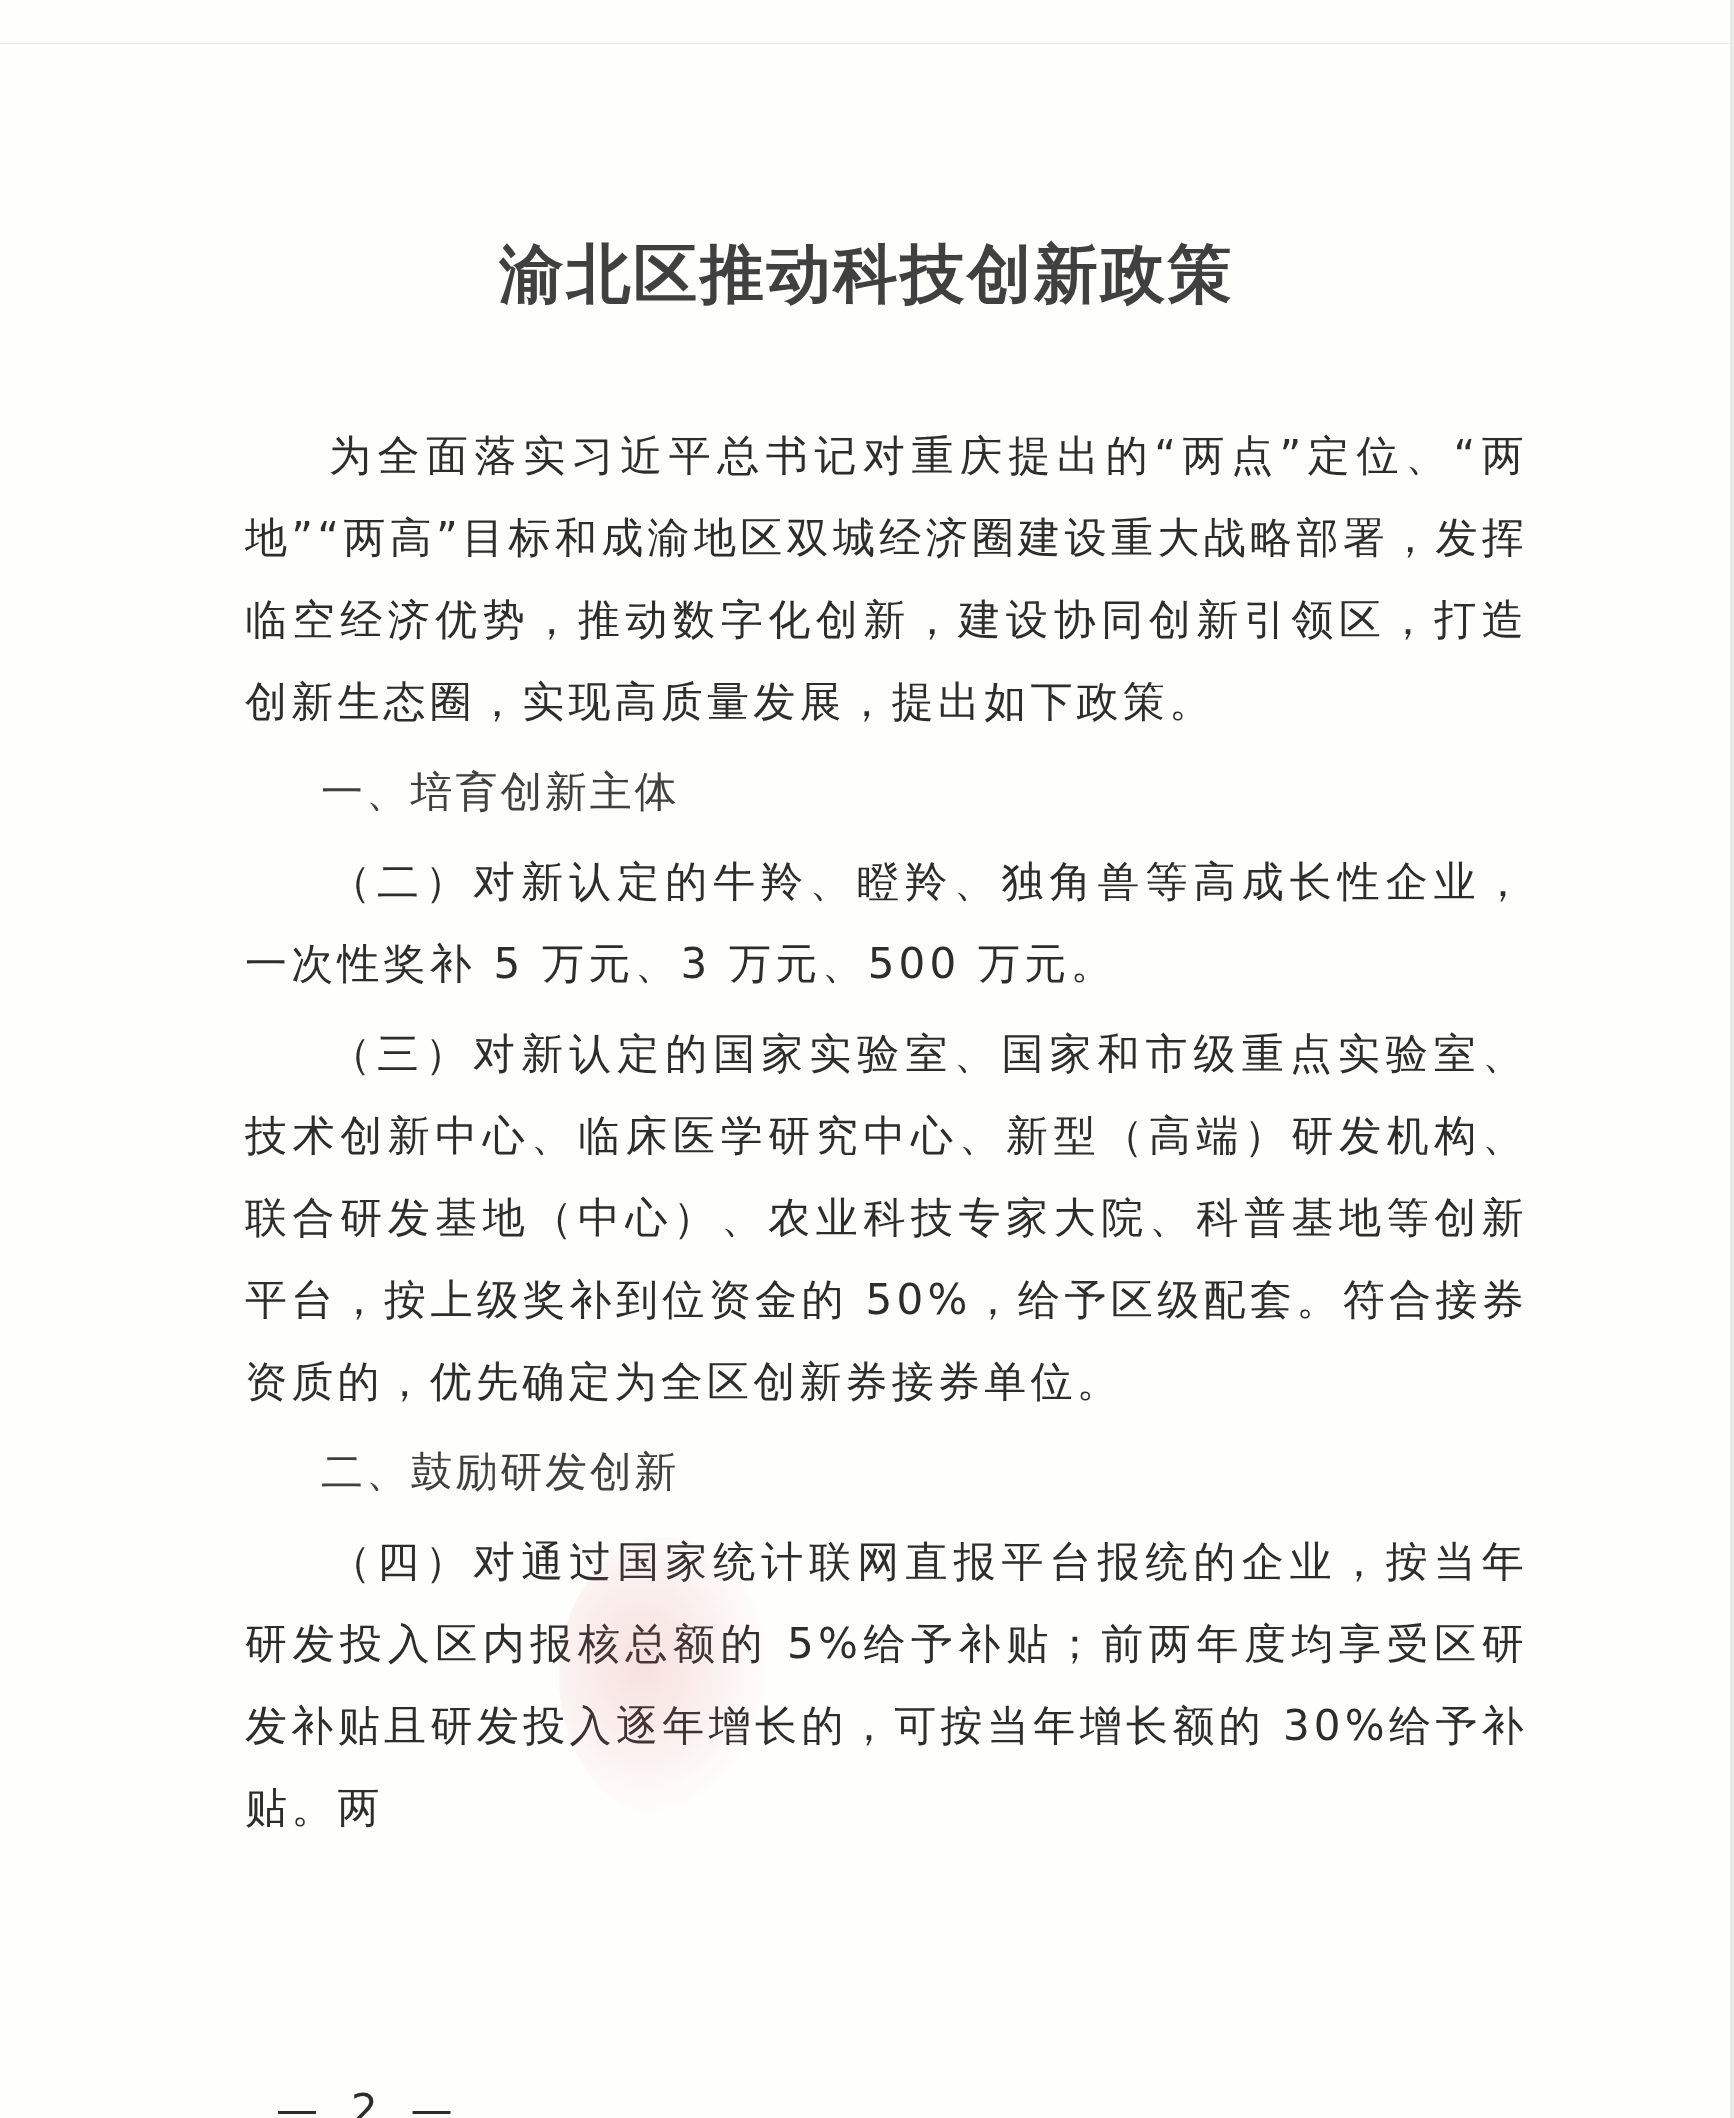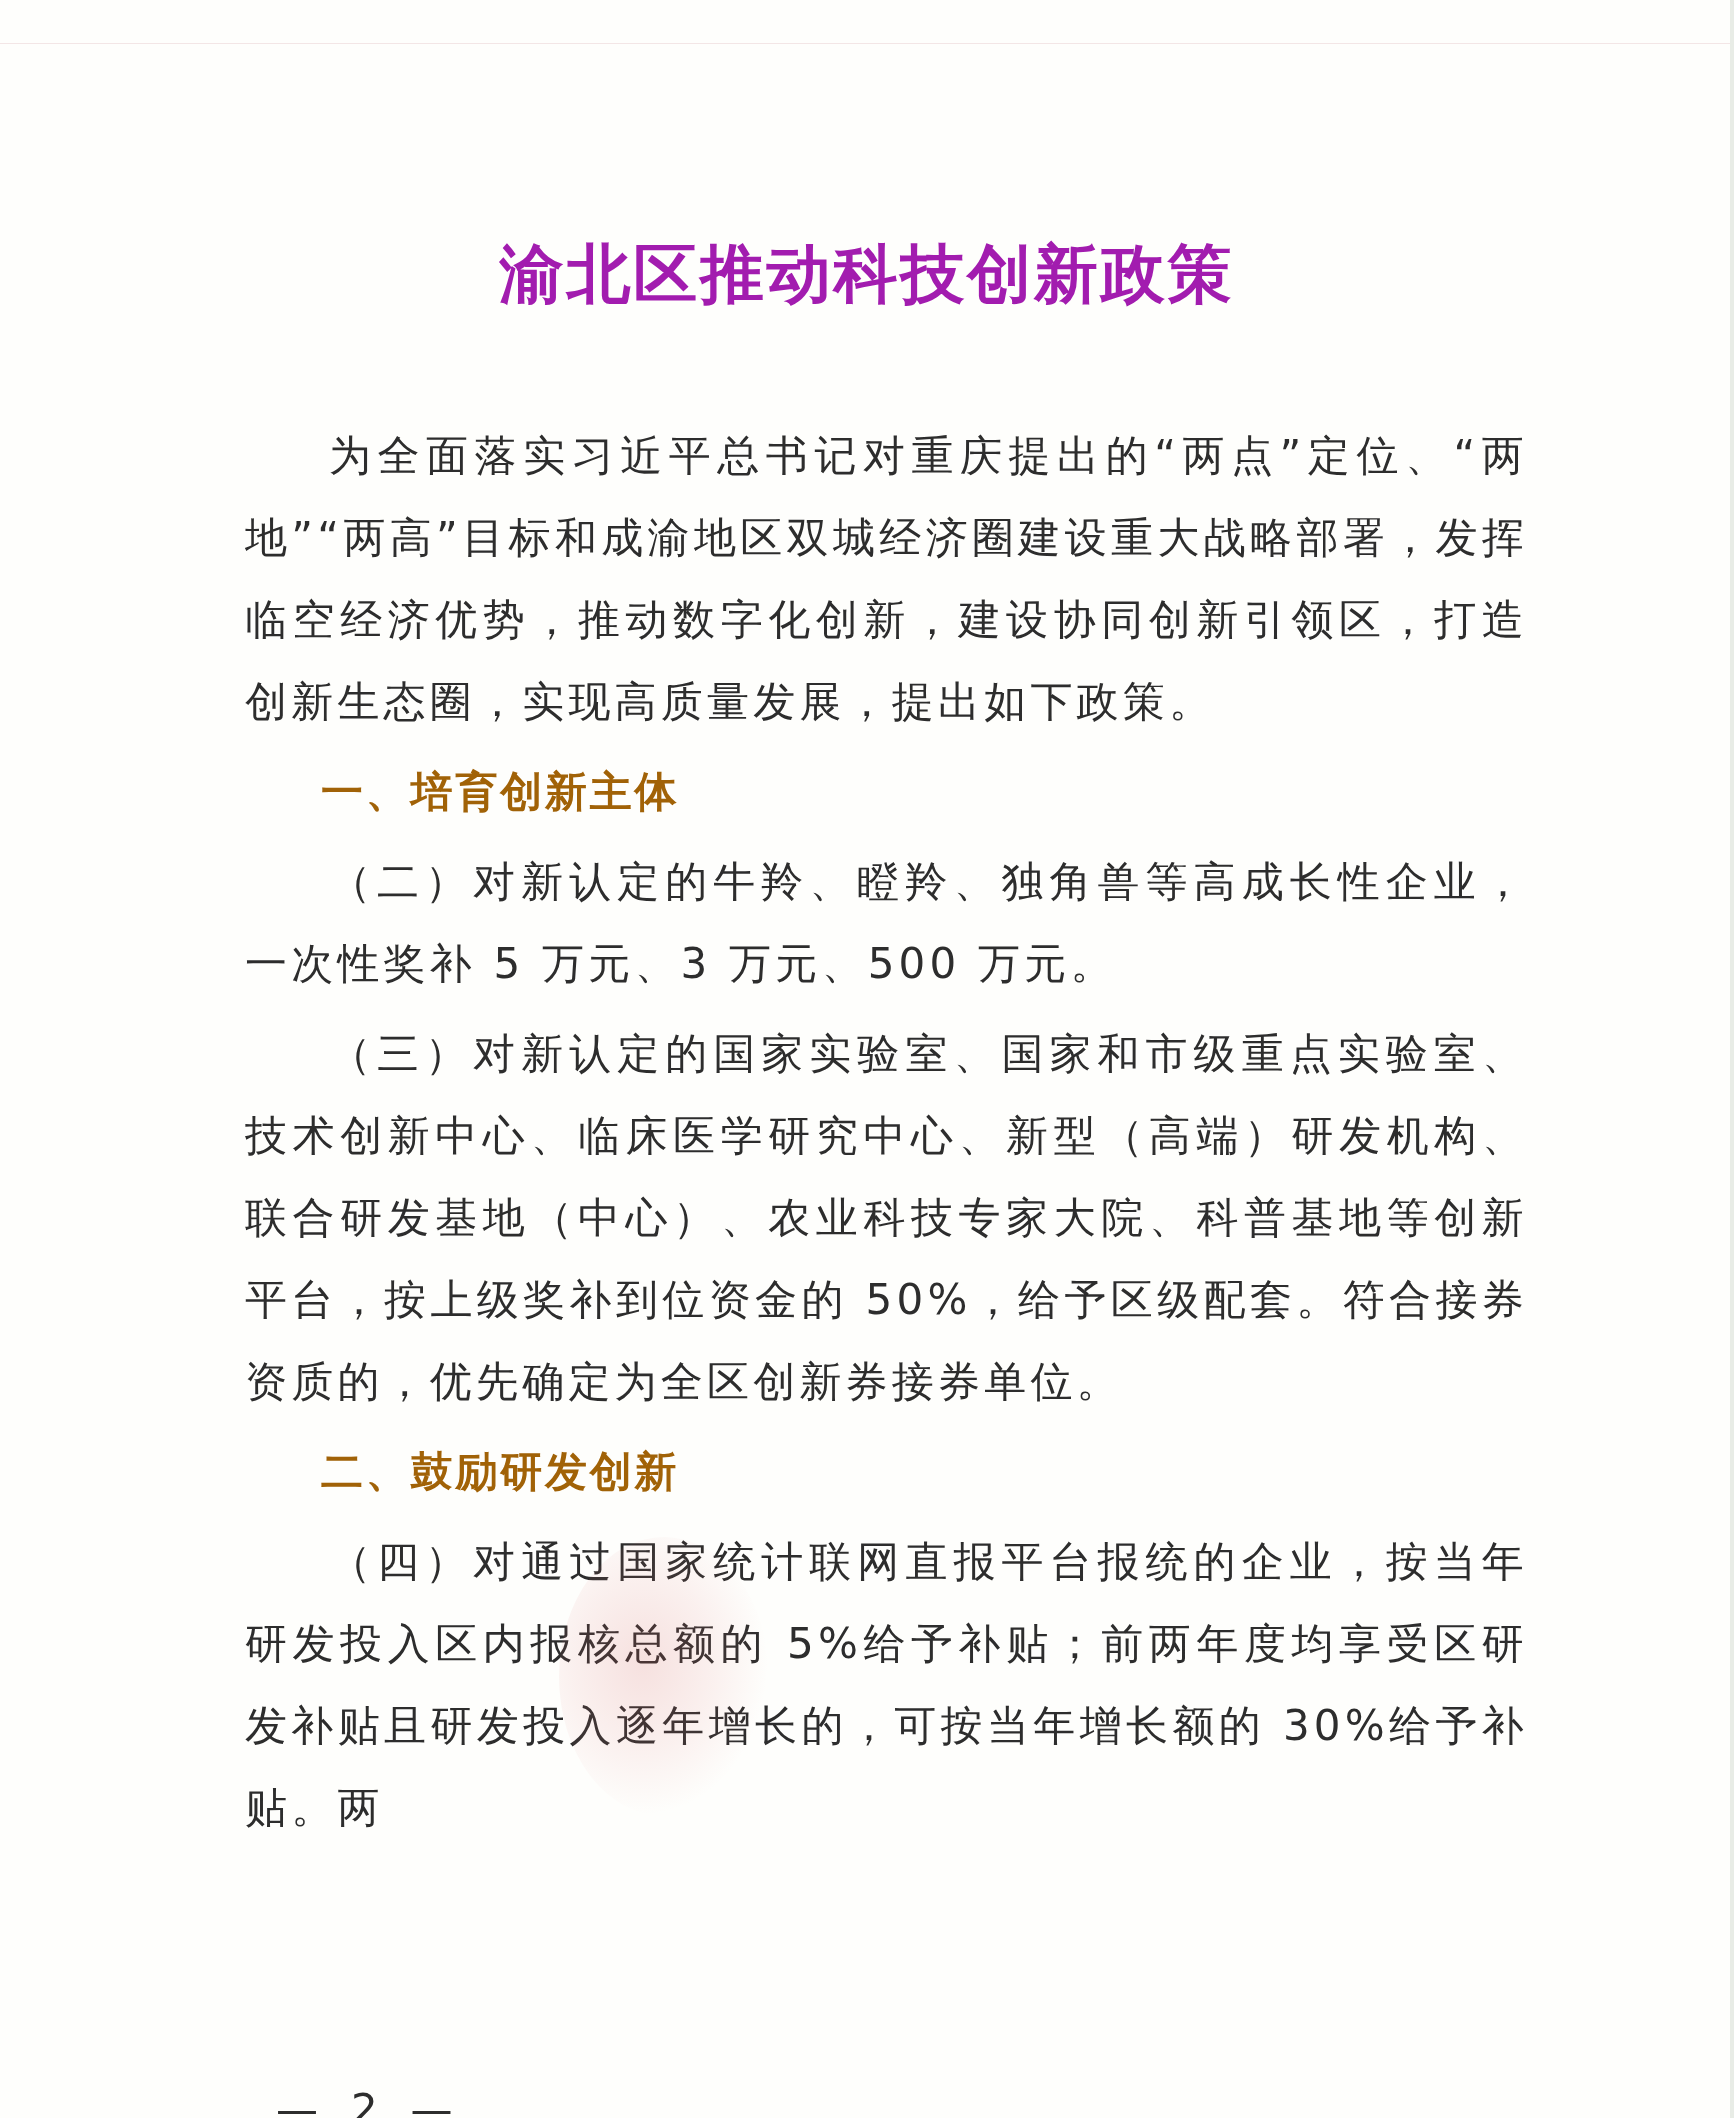--- a/index.html
+++ b/index.html
@@ -38,21 +38,21 @@
     }
     .title {
       position: absolute;
       left: 0;
       top: 231px;
       width: 1734px;
       text-align: center;
       font-size: 64px;
       font-weight: bold;
       letter-spacing: 2.8px;
-      color: #a21caf;
+      color: #404040;
       font-family: "DejaVu Sans", sans-serif;
     }
     .body-text {
       position: absolute;
       left: 237px;
       top: 407px;
       width: 1299px;
       font-size: 42px;
       line-height: 82px;
       letter-spacing: 4.2px;
@@ -60,23 +60,23 @@
       color: #2d2d2d;
       font-family: "DejaVu Sans", sans-serif;
     }
     .para {
       margin: 8px;
       text-indent: 2em;
     }
     .heading {
       margin: 0;
       text-indent: 2em;
-      font-weight: bold;
+      font-weight: normal;
       letter-spacing: 2.8px;
-      color: #a16207;
+      color: #404040;
     }
     .stamp {
       position: absolute;
       left: 559px;
       top: 1537px;
       width: 210px;
       height: 279px;
       border-radius: 50%;
       background: radial-gradient(ellipse at 40% 45%, rgba(210,90,90,0.18) 0%, rgba(220,120,120,0.10) 40%, rgba(255,255,255,0) 70%);
       pointer-events: none;

